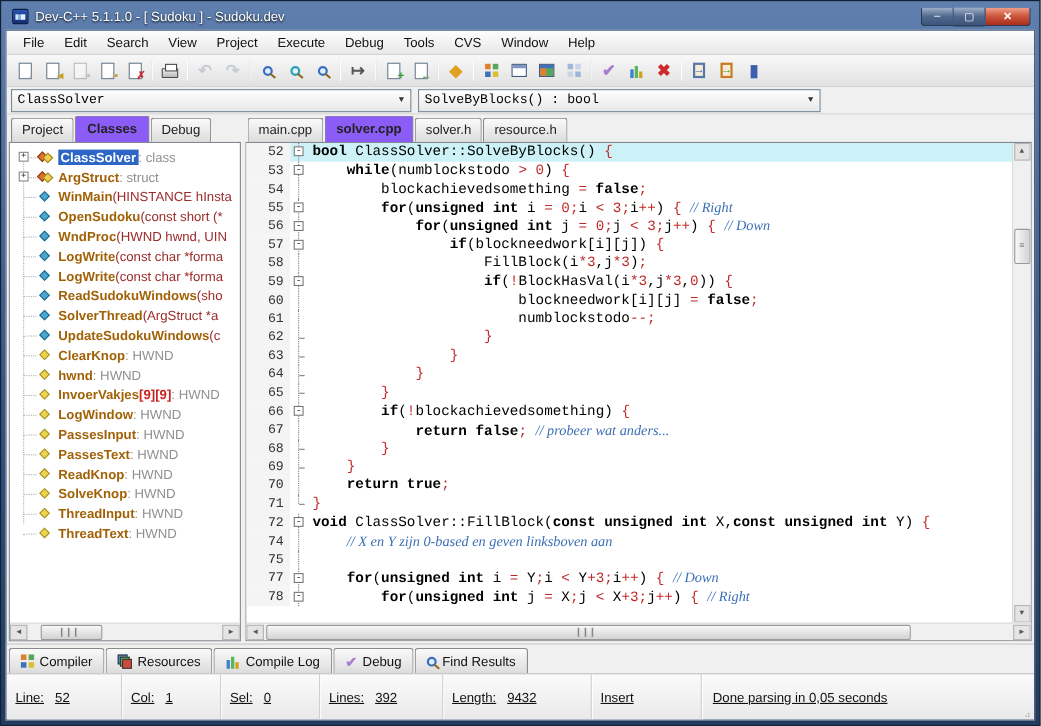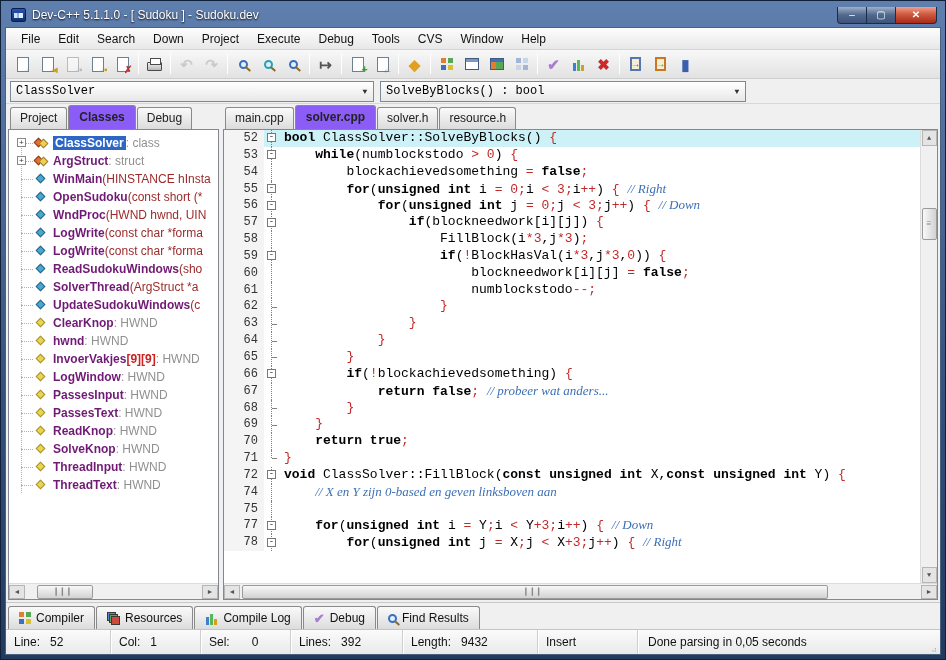--- a/index.html
+++ b/index.html
@@ -96,21 +96,21 @@
   .trow { height:18px; display:flex; align-items:center; white-space:nowrap; font-size:12px; position:relative; padding-left:22px; overflow:hidden; }
   .trow .stub { position:absolute; left:8px; top:9px; width:12px; border-top:1px dotted #b0b0b0; }
   .expbox { position:absolute; left:4px; top:4px; width:9px; height:9px; border:1px solid #888; background:#fff;
     font:8px/8px "Liberation Mono",monospace; text-align:center; color:#333; z-index:2; }
   .dicon { width:14px; height:12px; position:relative; flex:none; margin-right:4px; }
   .dicon i { position:absolute; width:7px; height:7px; transform:rotate(45deg); display:block; }
   .dicon.class i:nth-child(1){ left:0; top:2px; background:#e07030; border:1px solid #903c10; }
   .dicon.class i:nth-child(2){ left:5px; top:3px; background:#f0d050; border:1px solid #a08020; }
   .dicon.method i { left:2px; top:2px; background:#4aa8cf; border:1px solid #20688f; }
   .dicon.var i { left:2px; top:2px; background:#ecd54e; border:1px solid #a8922a; }
-  .tname { font-weight:bold; color:#701a75; }
+  .tname { font-weight:bold; color:#a16207; }
   .tname.sel { background:#2e66c6; color:#fff; padding:0 2px; }
   .tsuffix-gray { color:#909090; }
   .tsuffix-fn { color:#9c2a2a; }
   .tarray { color:#cc2222; font-weight:bold; }
   
   .code-area { flex:1; display:flex; overflow:hidden; font:13px/16.85px "Liberation Mono","DejaVu Sans Mono",monospace; }
   .code-scroll { flex:1; overflow:hidden; background:#fff; }
   .cline { height:16.85px; display:flex; white-space:pre; }
   .gut-num { width:40px; text-align:right; padding-right:6px; color:#333; background:#f4f4f4; flex:none; font-size:12px; }
   .gut-fold { width:16px; flex:none; position:relative; background:#fff; }
@@ -143,22 +143,22 @@
     border:1px solid #9a9a9a; border-radius:2px; display:flex; align-items:center; justify-content:center;
     color:#888; font-size:8px; cursor:pointer; }
   
   .btabs { height:27px; display:flex; align-items:flex-end; padding:20px 2px 0; gap:1px;
     background:#f0f0f0; border-top:1px solid #c8c8c8; flex:none; }
   .btab { height:23px; display:flex; align-items:center; gap:5px; border:1px solid #8a8a8a; border-bottom:none;
     border-radius:3px 3px 0 0; background:linear-gradient(#fafafa,#dcdcdc); font-size:12px; padding:0 10px;
     cursor:pointer; color:#111; }
   .btab .check { color:#a87fd0; font-weight:bold; font-size:13px; }
   
-  .statusbar { height:25px; display:flex; align-items:stretch; background:linear-gradient(#fbfbfb,#e9e9e9);
-    border-top:1px solid #c4c4c4; font-size:12px; color:#111; flex:none; }
+  .statusbar { height:42px; display:flex; align-items:stretch; background:linear-gradient(#fbfbfb,#e9e9e9);
+    border-top:1px solid #c4c4c4; font-size:12px; color:#111; flex:none;text-decoration:underline; }
   .sb-cell { display:flex; align-items:center; padding:0 8px; border-right:1px solid #cfcfcf;
     box-shadow:1px 0 0 #fff; white-space:nowrap; }
   .sb-cell .lbl { margin-right:10px; }
   .sb-msg { flex:1; display:flex; align-items:center; padding:0 10px; white-space:nowrap; }
   .grip { width:14px; display:flex; align-items:flex-end; justify-content:flex-end; padding:0 3px 3px 0;
     color:#9a9a9a; font-size:8px; line-height:6px; }
 </style>
 </head>
 <body>
 
@@ -170,21 +170,21 @@
       <div class="winbtn min">–</div>
       <div class="winbtn max">▢</div>
       <div class="winbtn close">✕</div>
     </div>
   </div>
   <div class="client">
     <div class="menubar" id="menubar">
         <div class="menu-item">File</div>
         <div class="menu-item">Edit</div>
         <div class="menu-item">Search</div>
-        <div class="menu-item">Down</div>
+        <div class="menu-item">View</div>
         <div class="menu-item">Project</div>
         <div class="menu-item">Execute</div>
         <div class="menu-item">Debug</div>
         <div class="menu-item">Tools</div>
         <div class="menu-item">CVS</div>
         <div class="menu-item">Window</div>
         <div class="menu-item">Help</div>
       </div>
     <div class="toolbar" id="toolbar">
         <div class="tb-btn">
@@ -565,21 +565,21 @@
       </div>
     <div class="statusbar" id="statusbar">
         <div class="sb-cell" style="width: 105px;">
           <span class="lbl">Line:</span>
           <span>52</span>
         </div>
         <div class="sb-cell" style="width: 90px;">
           <span class="lbl">Col:</span>
           <span>1</span>
         </div>
-        <div class="sb-cell" style="width: 90px; gap: 12px;">
+        <div class="sb-cell" style="width: 90px;">
           <span class="lbl">Sel:</span>
           <span>0</span>
         </div>
         <div class="sb-cell" style="width: 112px;">
           <span class="lbl">Lines:</span>
           <span>392</span>
         </div>
         <div class="sb-cell" style="width: 135px;">
           <span class="lbl">Length:</span>
           <span>9432</span>

